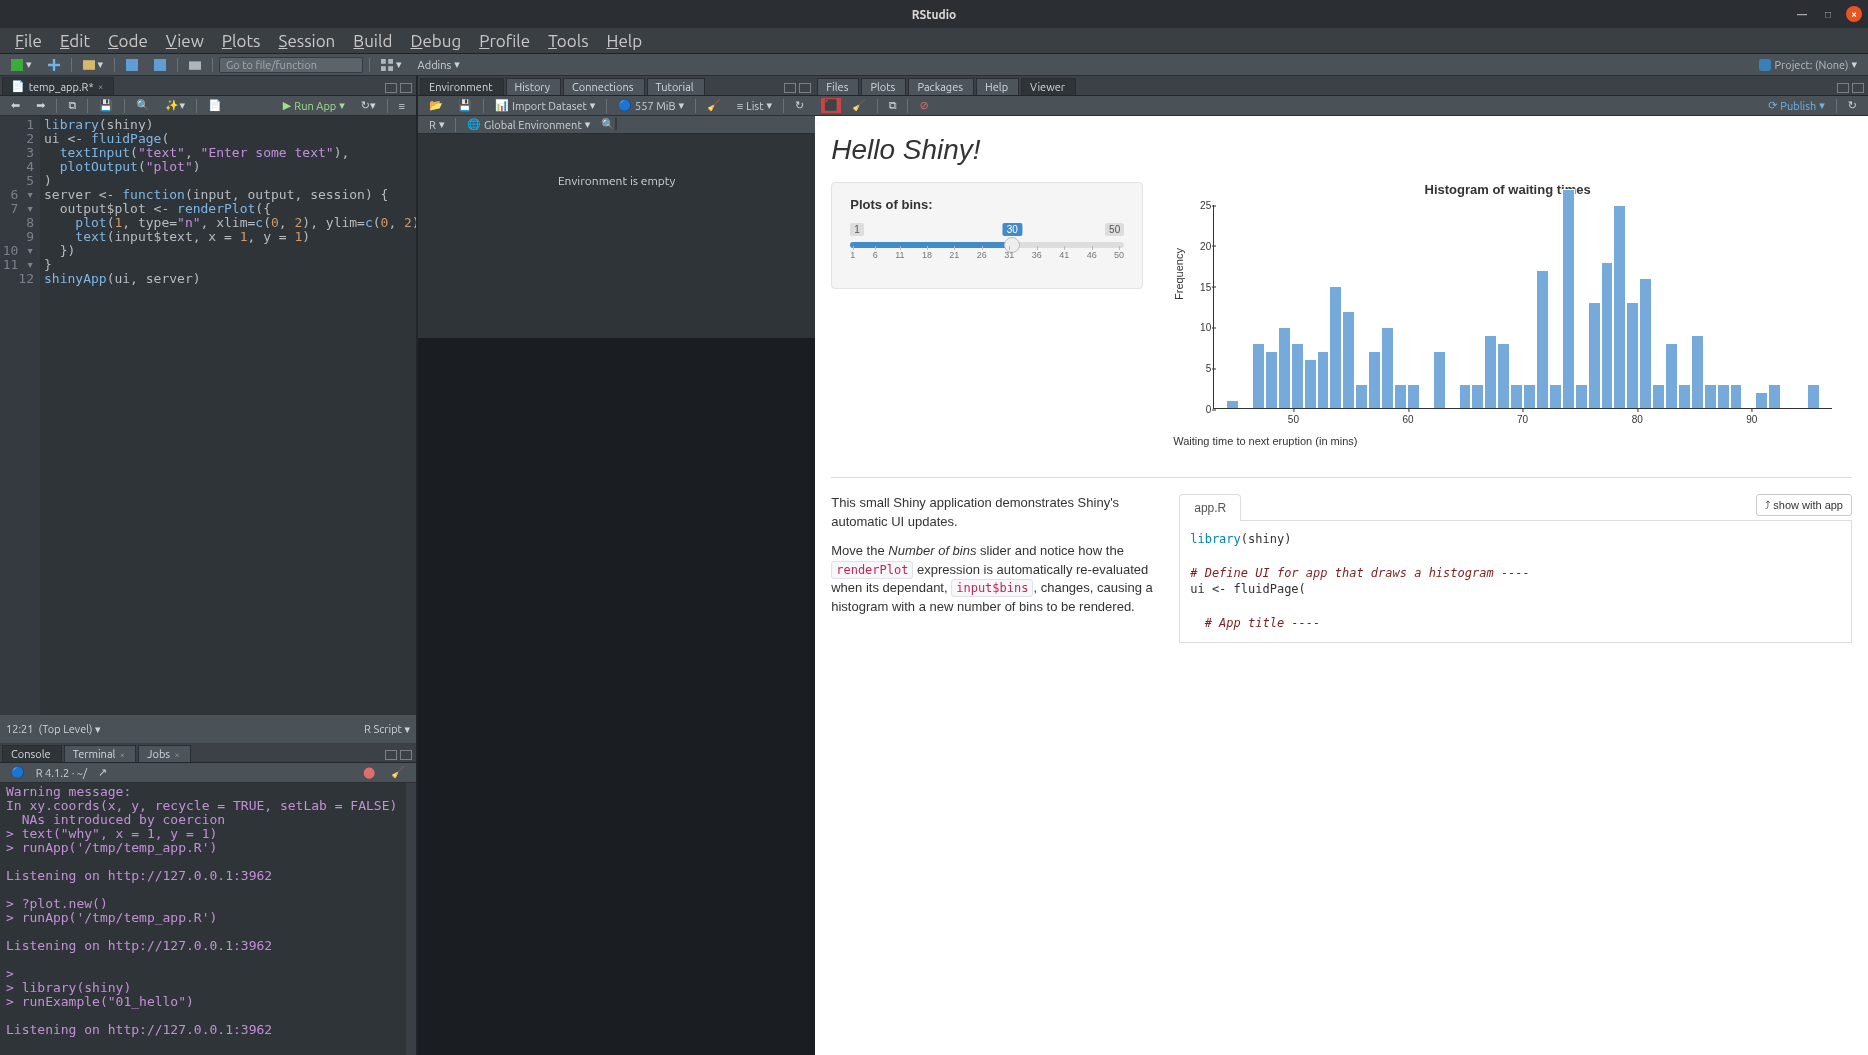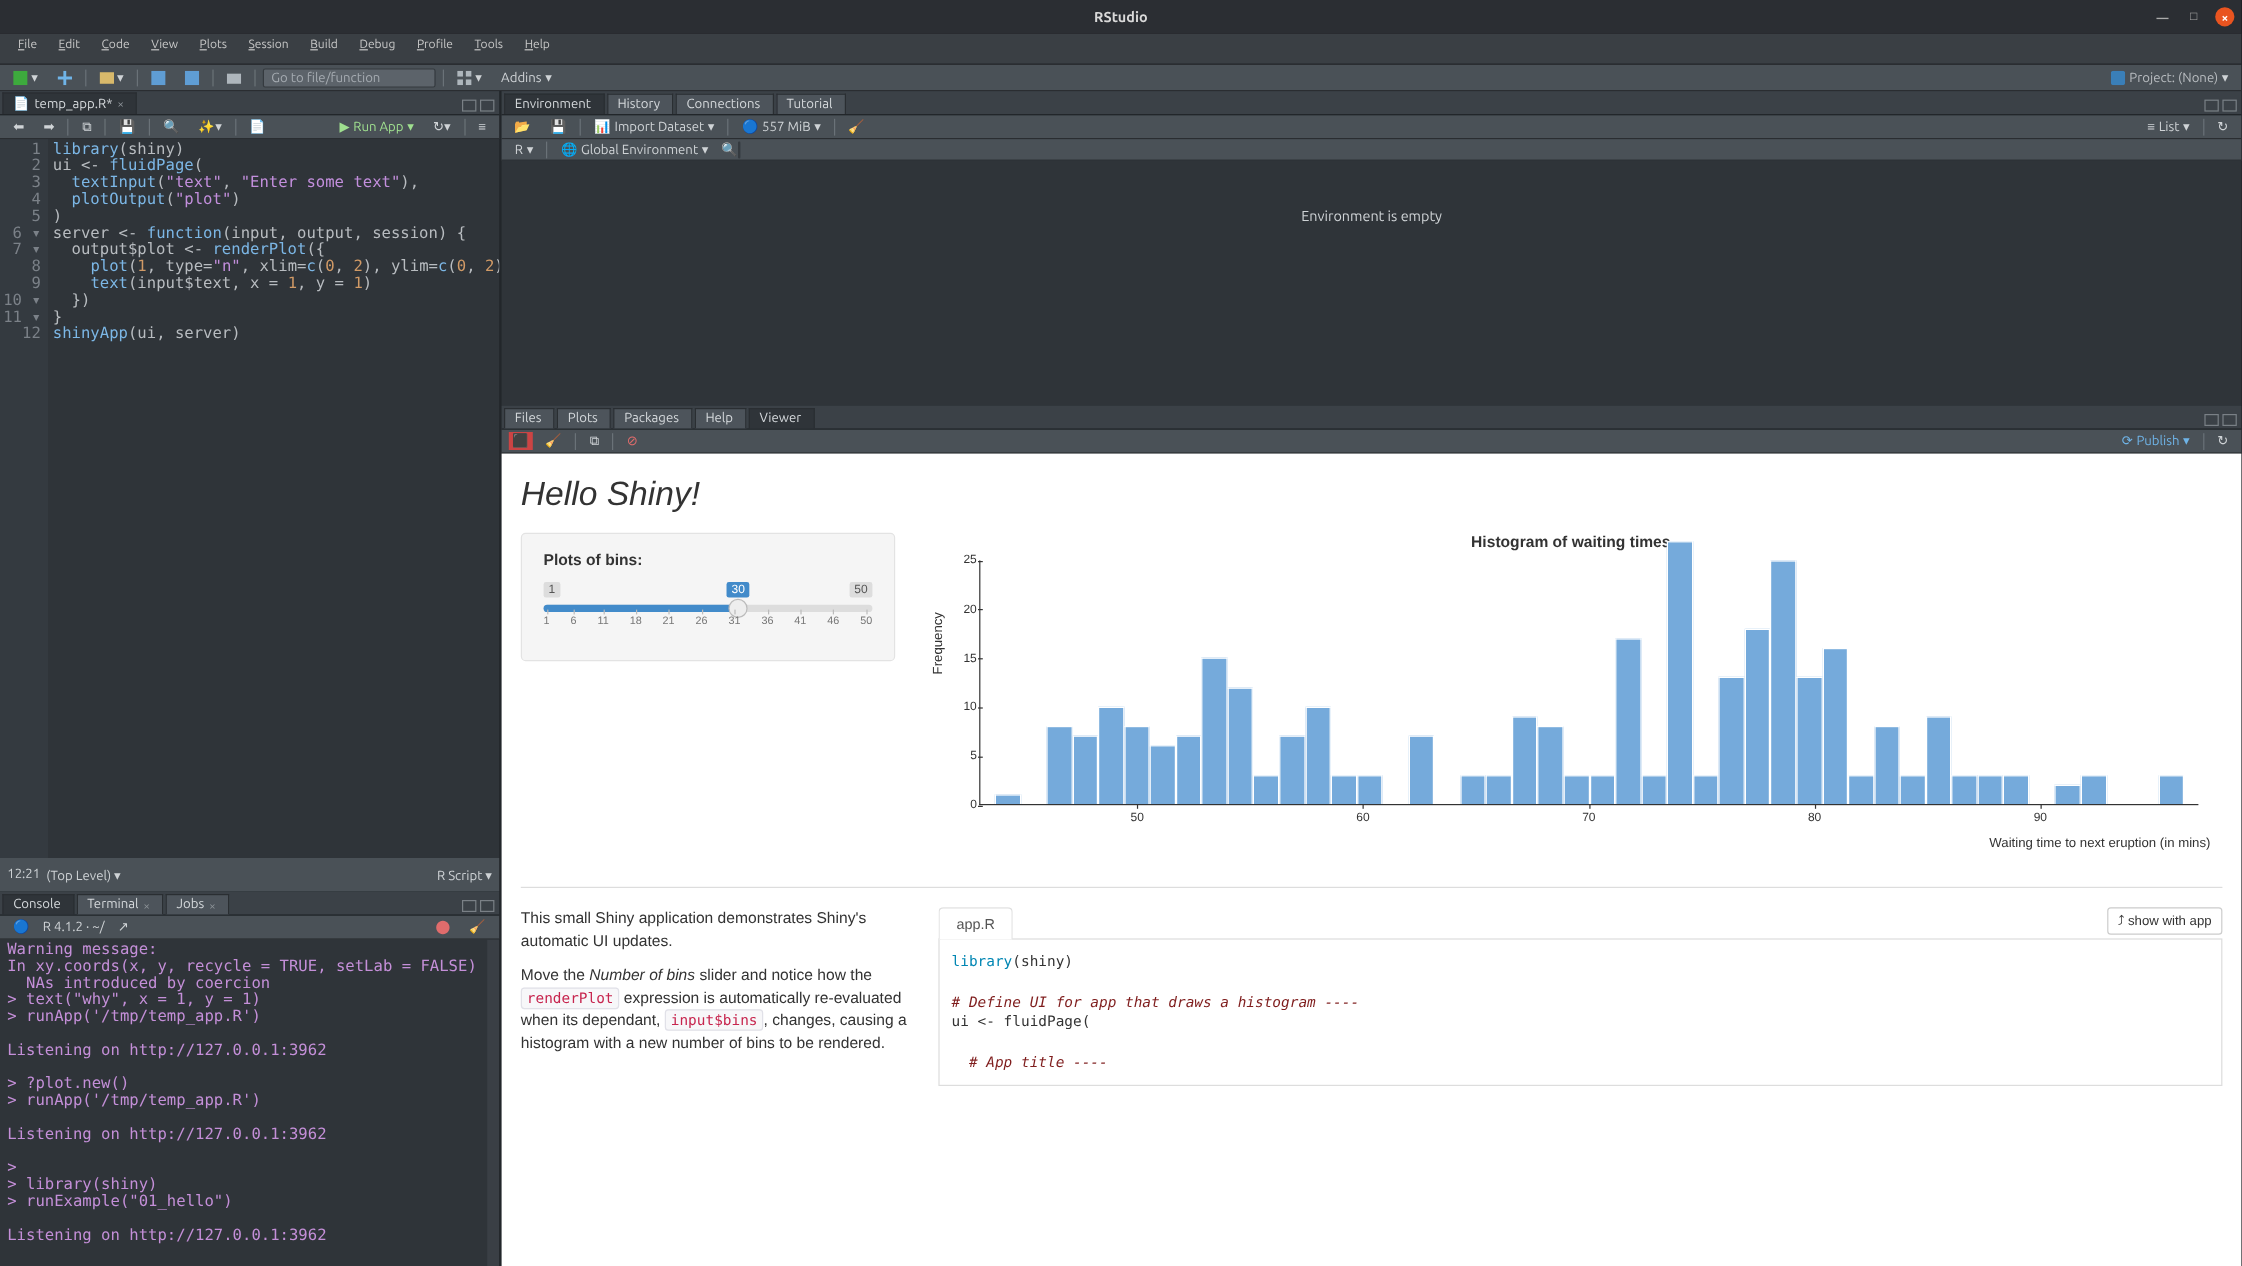--- a/index.html
+++ b/index.html
@@ -15,40 +15,40 @@
 .titlebar {
   height: 28px; background: #2b2e33; display: flex; align-items: center;
   justify-content: center; position: relative; color: #d9d9d9; font-weight: 600;
 }
 .titlebar .win-controls { position: absolute; right: 6px; display: flex; gap: 10px; align-items: center; }
 .win-btn { width: 16px; height: 16px; border-radius: 50%; display: inline-flex; align-items: center; justify-content: center; font-size: 10px; }
 .win-min, .win-max { color: #aaa; }
 .win-close { background: #e95420; color: #fff; }
 .menubar {
   height: 26px; background: #3a3f44; display: flex; align-items: flex-start; padding: 0 6px;
-  border-bottom: 1px solid #1f2226; font-size: 10px;
+  border-bottom: 1px solid #1f2226; font-size: 17px;
 }
 .menubar span { padding: 3px 9px; cursor: pointer; }
 .menubar span u { text-decoration: underline; }
 .toolbar {
   height: 22px; background: #4a5157; display: flex; align-items: center;
   padding: 0 6px; gap: 6px; border-bottom: 1px solid #2a2d31; font-size: 11px;
 }
 .tool-sep { width: 1px; height: 14px; background: #6a7278; }
 .tool-btn { padding: 1px 5px; color: #cfd3d6; cursor: pointer; display: inline-flex; align-items: center; gap: 3px; }
 .tool-btn.green svg { fill: #9fdf8f; }
 .toolbar .goto {
   background: #5c636a; border: 1px solid #353a3f; padding: 1px 6px; width: 144px;
   color: #a5abb1; font-size: 11px; border-radius: 2px;
 }
 .toolbar .right { margin-left: auto; display: flex; gap: 6px; align-items: flex-start; }
 .proj-label { color: #b9bdc1; font-size: 11px; }
 .main { display: flex; height: calc(100% - 28px - 26px - 22px); }
 .left-col { width: 418px; display: flex; flex-direction: column; border-right: 2px solid #22262a; }
-.right-col { flex: 1; display: flex; flex-direction: column; }
+.right-col { flex: 1; display: flex; flex-direction: row; }
 .pane { display: flex; flex-direction: column; background: #2f3439; }
 .tabstrip {
   height: 20px; background: #3b4147; display: flex; align-items: flex-end;
   border-bottom: 1px solid #22262a; padding-left: 2px; position: relative;
 }
 .tab {
   background: #4d545b; padding: 2px 10px 2px 8px; font-size: 11px; color: #d5d9dc;
   border: 1px solid #2a2e32; border-bottom: none; margin-right: 2px;
   display: inline-flex; align-items: center; gap: 4px; cursor: pointer;
 }
@@ -97,21 +97,21 @@
 .yaxis { position: absolute; left: -30px; top: 0; bottom: 26px; width: 28px; }
 .ytick { position: absolute; right: 0; font-size: 10px; color: #333; transform: translateY(50%); }
 .ytick::after{ content:""; position:absolute; right:-5px; top:50%; width:4px; height:1px; background:#333;}
 .ylabel { position: absolute; left: -40px; top: 50%; transform: rotate(-90deg) translateX(20px); transform-origin: left top; font-size: 11px; color: #333; }
 .plotarea { position: absolute; left: 0; right: 0; top: 0; bottom: 26px; border-left: 1px solid #333; border-bottom: 1px solid #333; }
 .bars { position: absolute; left: 0; right: 0; bottom: 0; top: 0; display: flex; align-items: flex-end; padding: 0 12px; }
 .bar { flex: 1; background: #75aadb; border: 1px solid #fff; border-bottom: none; }
 .xaxis { position: absolute; left: 0; right: 0; bottom: 0; height: 26px; }
 .xtick { position: absolute; bottom: 10px; font-size: 10px; color: #333; transform: translateX(-50%); }
 .xtick::before{content:"";position:absolute;top:-6px;left:50%;width:1px;height:4px;background:#333;}
-.xlabel { text-align: right; font-size: 11px; color: #333; margin-top: 0px; }
+.xlabel { text-align: left; font-size: 11px; color: #333; margin-top: 0px; }
 .desc-area { display: flex; margin-top: 30px; gap: 18px; border-top: 1px solid #ddd; padding-top: 16px; font-size: 13px; color: #333; }
 .desc-left { width: 330px; line-height: 1.45; }
 .desc-left p { margin-bottom: 10px; }
 .desc-left code { background: #f7f7f9; color: #c7254e; padding: 1px 4px; border: 1px solid #e1e1e8; border-radius: 3px; font-family: Menlo, Consolas, monospace; font-size: 12px; }
 .desc-right { flex: 1; }
 .code-tab { display: inline-block; border: 1px solid #ddd; border-bottom: none; padding: 6px 14px; background: #fff; color: #555; font-size: 12px; border-radius: 4px 4px 0 0; }
 .show-with { float: right; border: 1px solid #ccc; padding: 4px 8px; font-size: 11px; border-radius: 3px; color: #333; background: #fff; }
 .codeblock { border: 1px solid #ddd; padding: 10px; font-family: Menlo, Consolas, monospace; font-size: 12px; background: #fff; white-space: pre; line-height: 1.4; margin-top: -1px; }
 .codeblock .ck { color: #0086b3; }
 .codeblock .cc { color: #7f1d1d; font-style: italic; }

